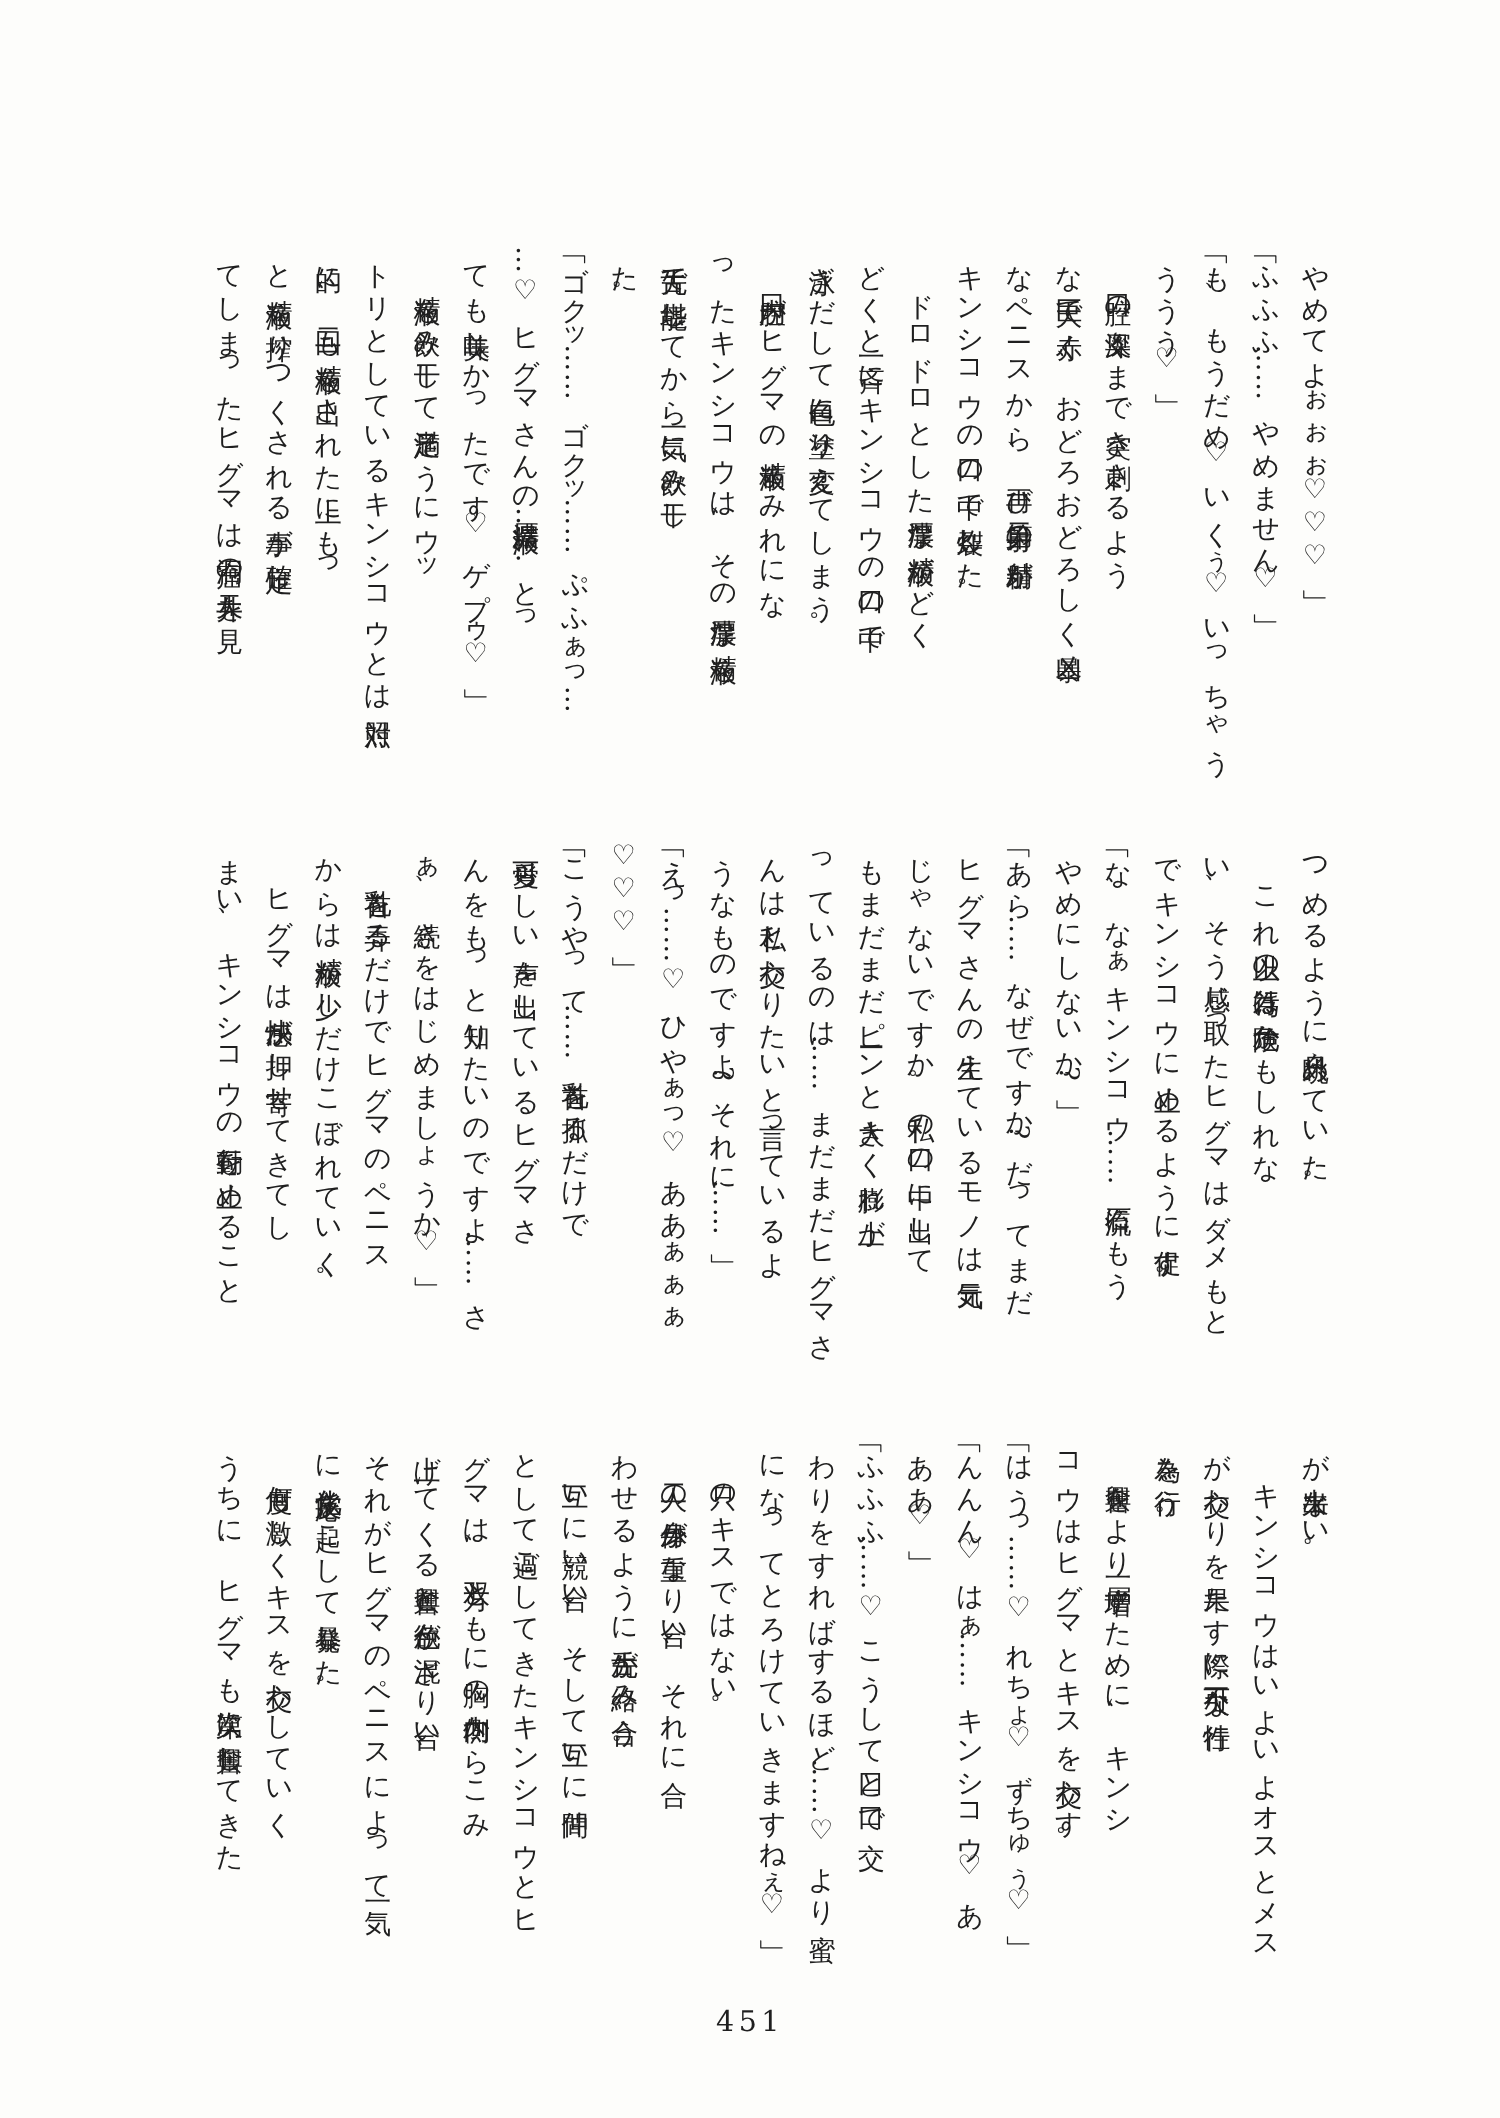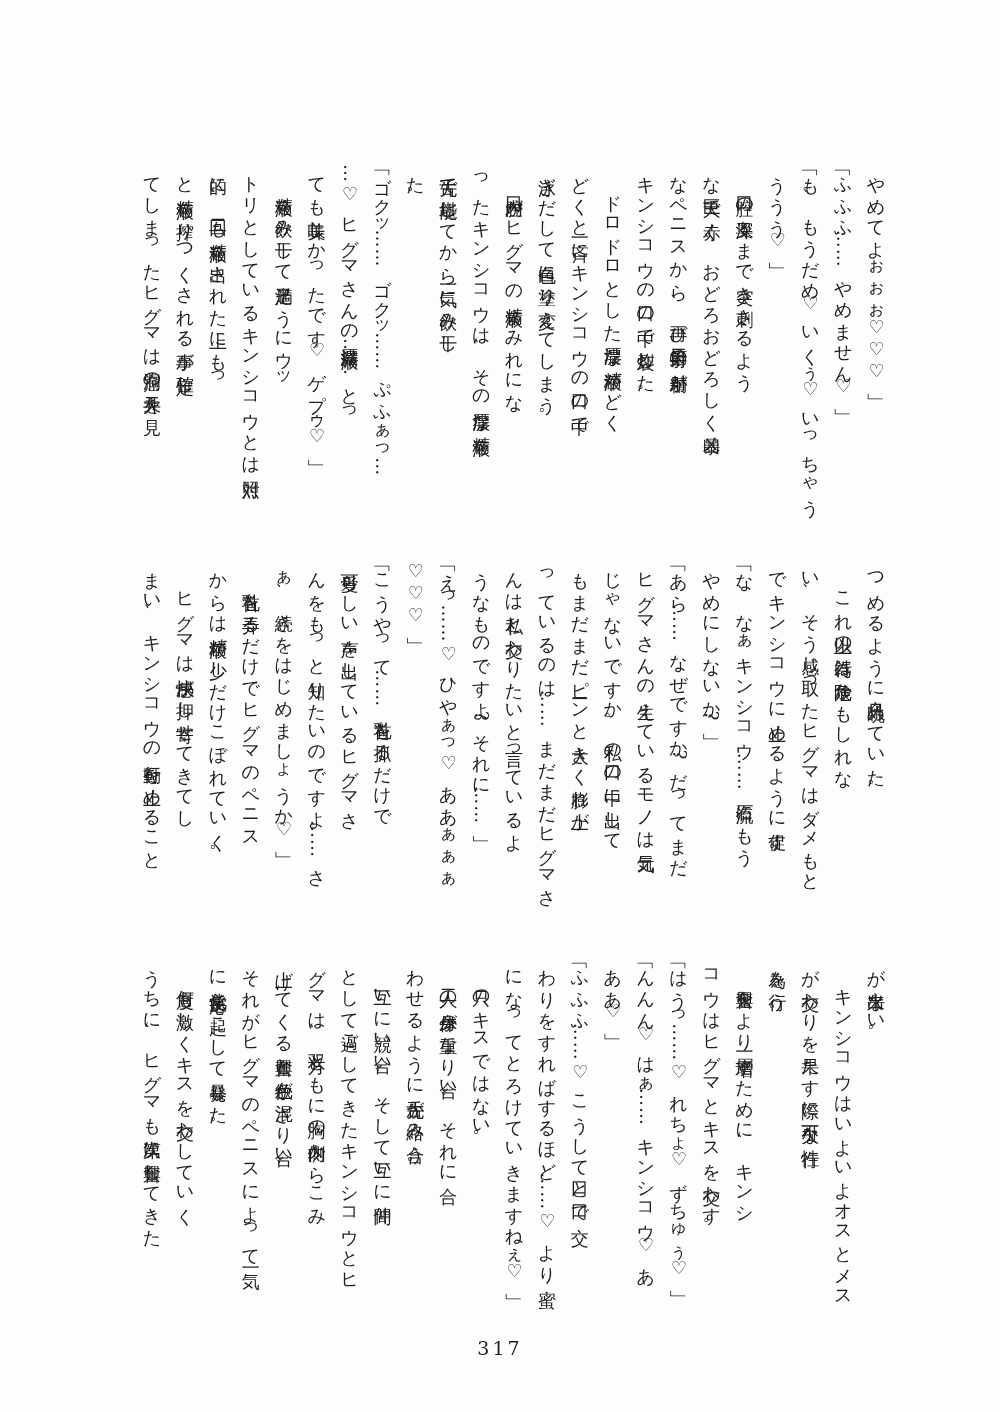--- a/index.html
+++ b/index.html
@@ -119,14 +119,14 @@
       <p class="col">わせるように舌先が絡み合う。</p>
       <p class="col indent">互いに競い合い、そして互いに仲間</p>
       <p class="col">として過ごしてきたキンシコウとヒ</p>
       <p class="col">グマは、双方ともに胸の内側からこみ</p>
       <p class="col">上げてくる興奮と色欲が混ざり合い、</p>
       <p class="col">それがヒグマのペニスによって一気</p>
       <p class="col">に化学反応を起こして暴発した。</p>
       <p class="col indent">何度も激しくキスを交わしていく</p>
       <p class="col">うちに、ヒグマも次第に興奮してきた</p>
     </section>
-  <div class="page-number">317</div>
+  <div class="page-number">451</div>
 </div>
 
 </body></html>

